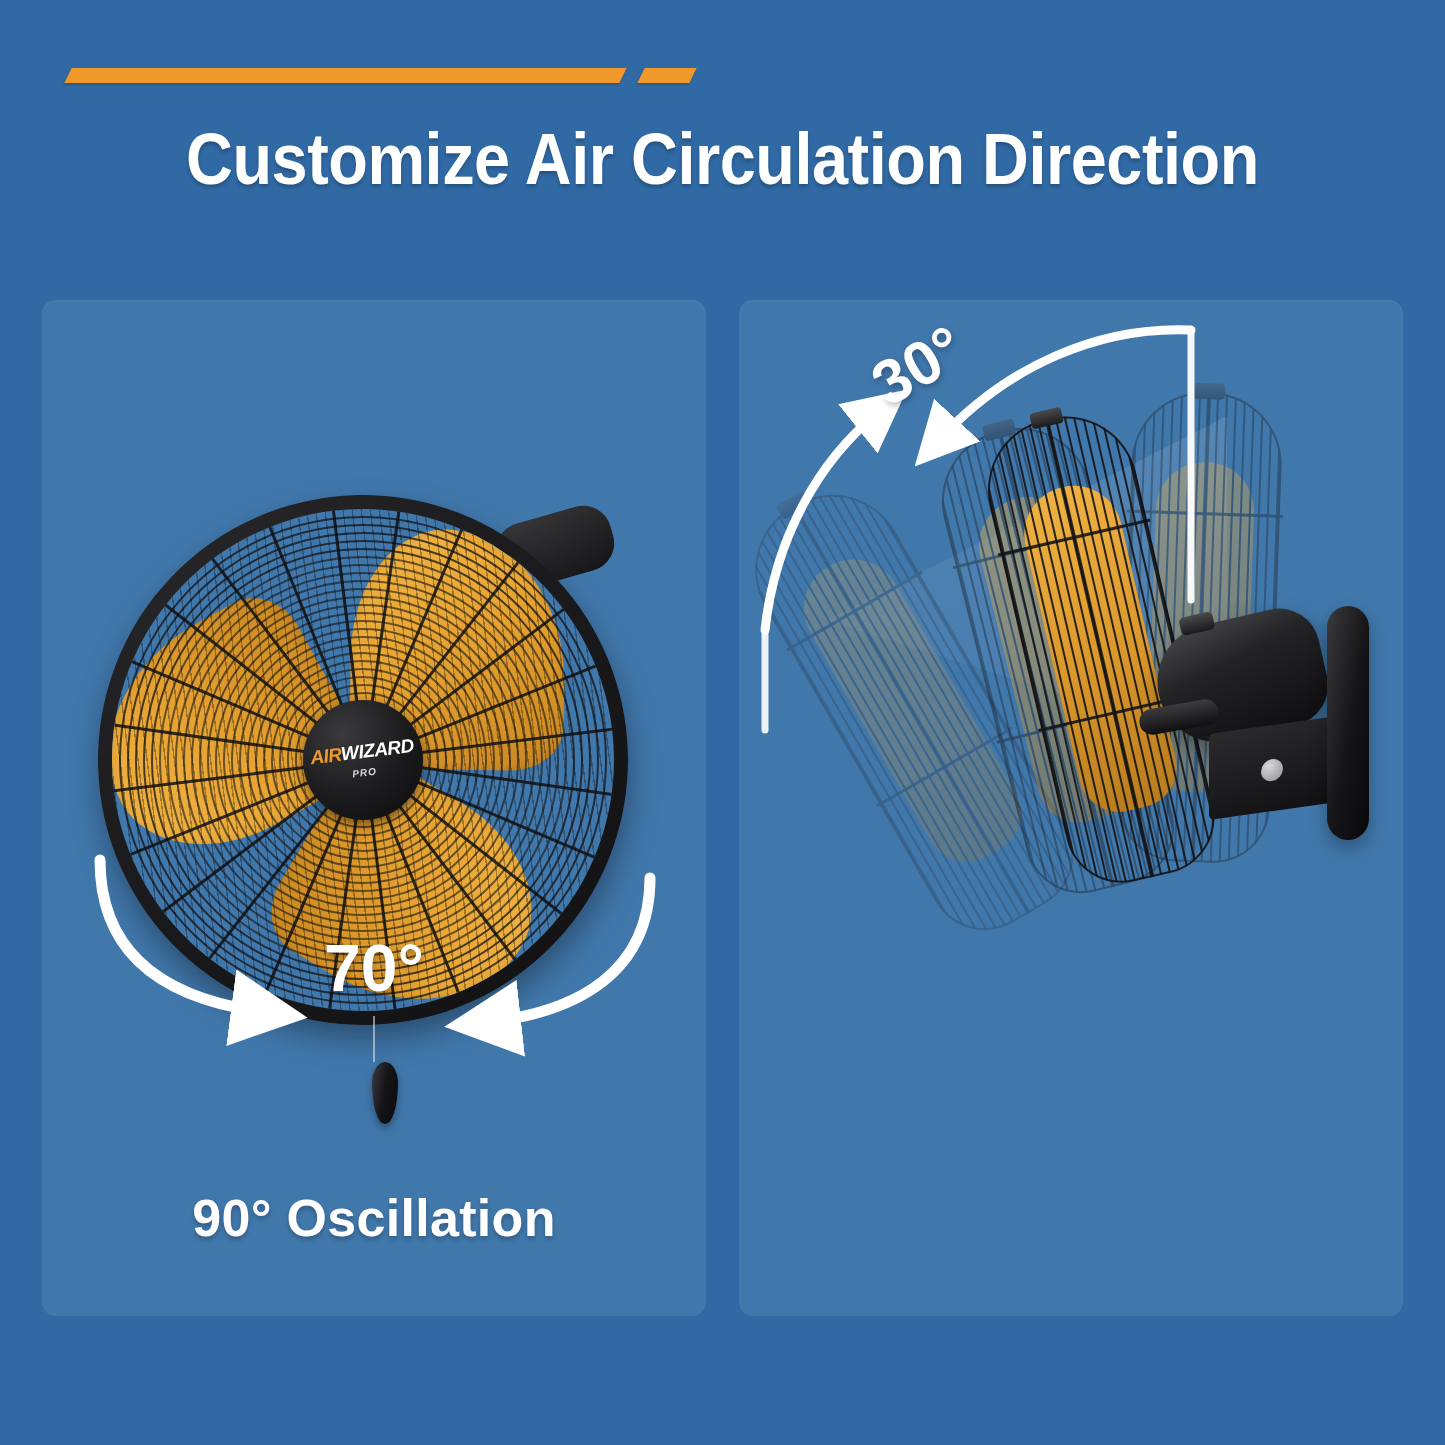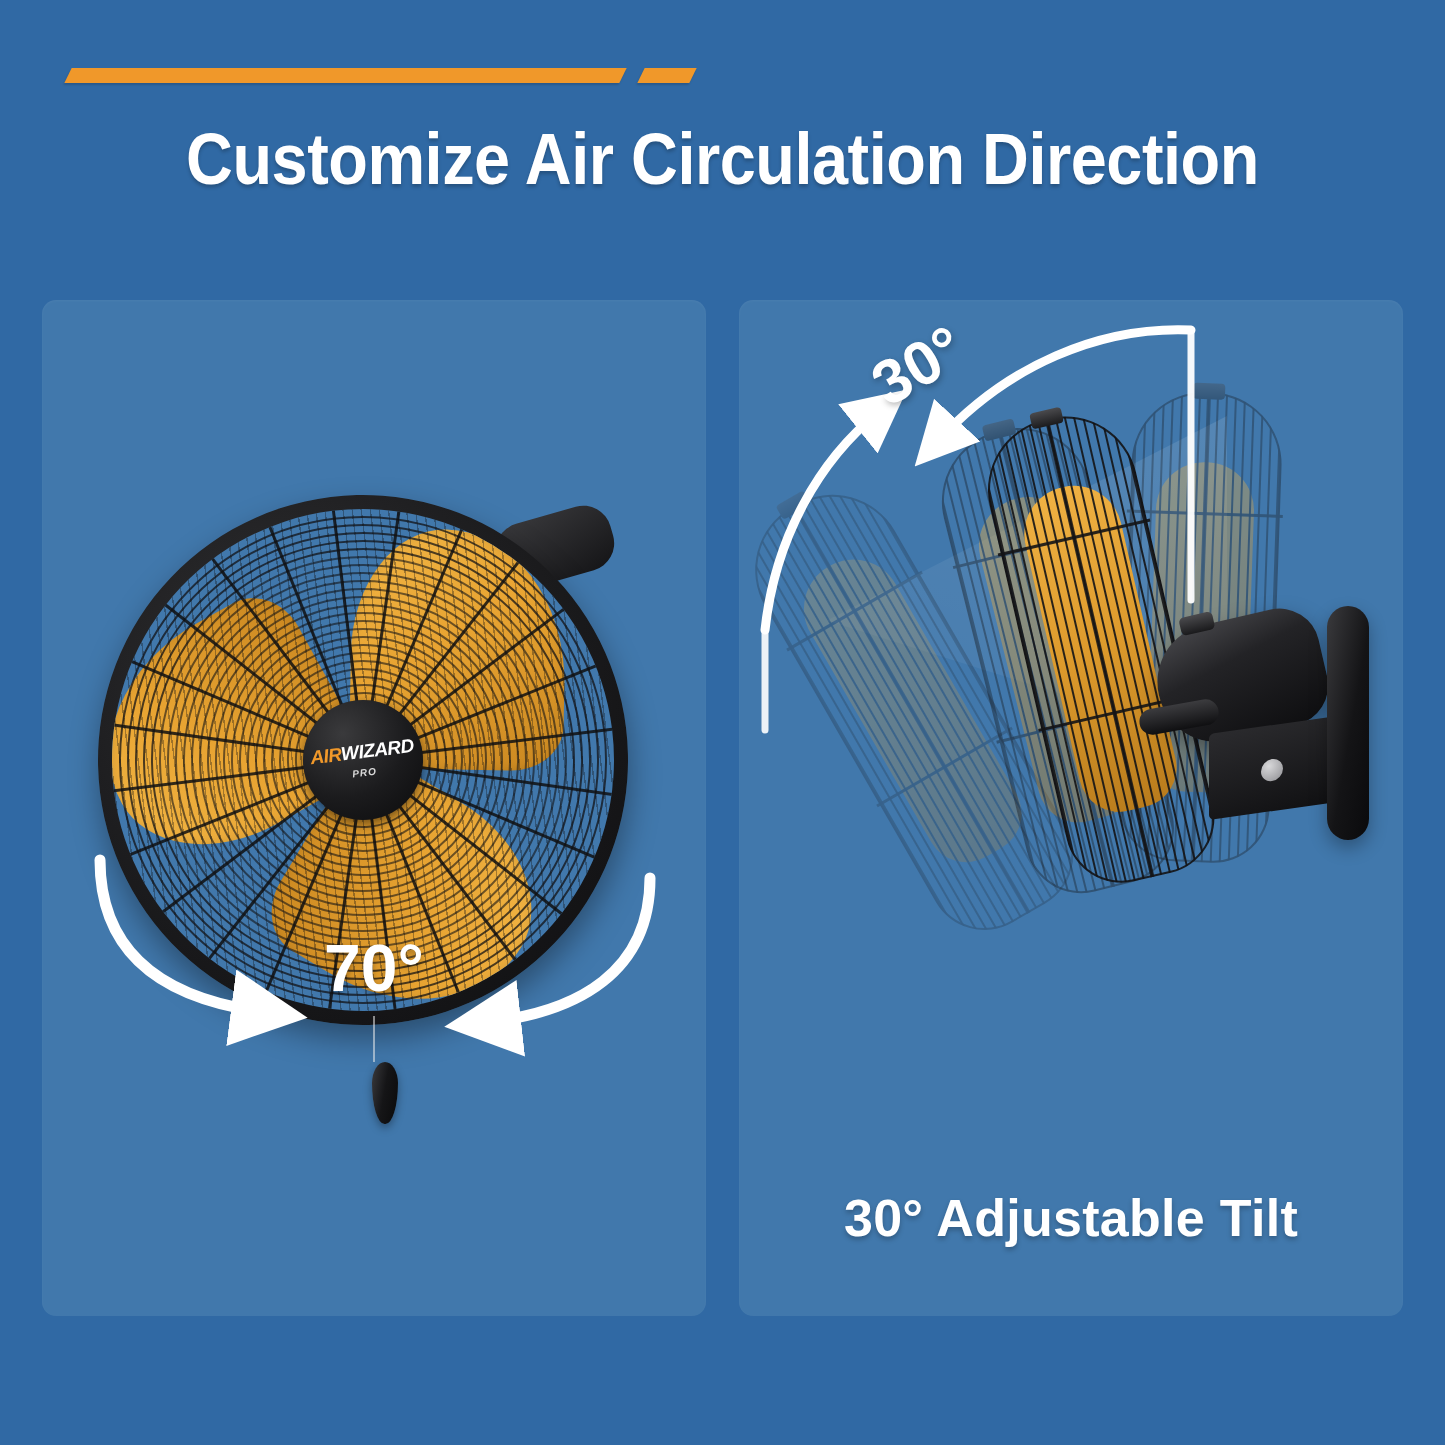--- a/index.html
+++ b/index.html
@@ -382,20 +382,21 @@
           </marker>
         </defs>
         <path d="M58,560 C58,660 130,700 222,712" stroke="#ffffff" stroke-width="11" fill="none" stroke-linecap="round" marker-end="url(#arrowR)"></path>
         <path d="M608,578 C608,672 536,712 446,722" stroke="#ffffff" stroke-width="11" fill="none" stroke-linecap="round" marker-end="url(#arrowR)"></path>
       </svg>
       <div id="osc-label">70°</div>
     </div>
 
   </div>
 
+  <div class="card-caption">90° Oscillation</div>
 </div>
 
 <div class="card" id="card-right">
 
   <div id="fan-tilt-stage">
 
     <div class="tilt-wedge"></div>
 
     <div class="fan-cage" id="cage-ghost-1">
       <div class="cage-blade"></div>
@@ -453,14 +454,13 @@
       </defs>
       <path d="M452,30 C360,26 268,66 200,140" stroke="#ffffff" stroke-width="9" fill="none" stroke-linecap="round" marker-end="url(#arrowT)"></path>
       <path d="M26,330 C36,238 80,160 140,112" stroke="#ffffff" stroke-width="9" fill="none" stroke-linecap="round" marker-end="url(#arrowT2)"></path>
       <path d="M452,30 L452,300" stroke="#ffffff" stroke-width="7" fill="none" stroke-linecap="round" opacity="0.95"></path>
       <path d="M26,330 L26,430" stroke="#ffffff" stroke-width="7" fill="none" stroke-linecap="round" opacity="0.9"></path>
     </svg>
 
     <div id="tilt-label">30°</div>
   </div>
 
-  <div class="card-caption">30° Adjustable Tilt</div>
 </div>
 
 </body></html>

